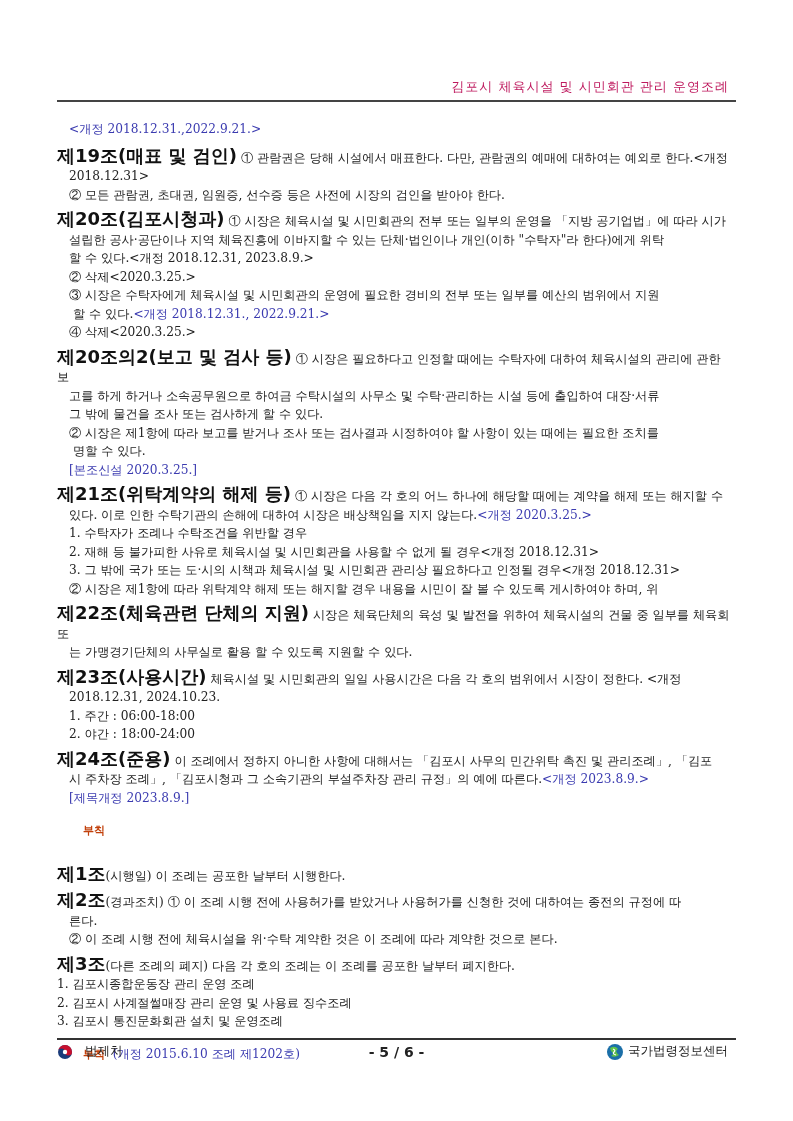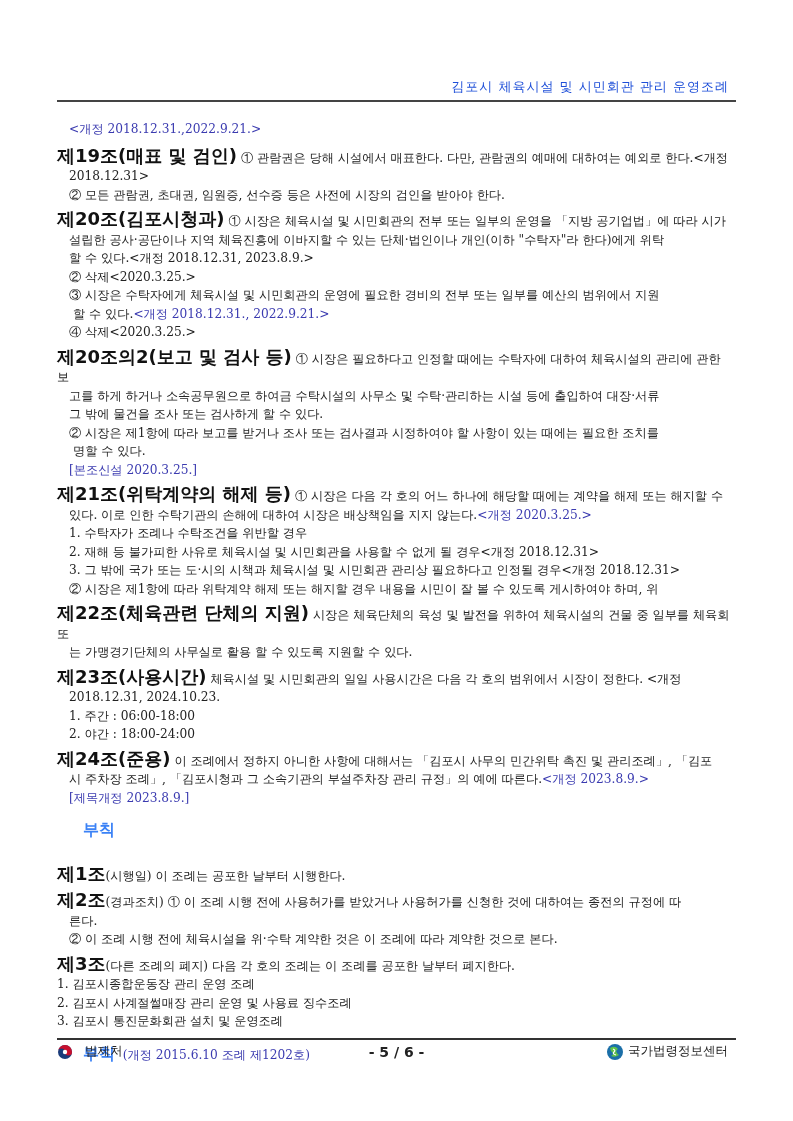--- a/index.html
+++ b/index.html
@@ -1,28 +1,28 @@
 <!DOCTYPE html>
 <html><head>
 <meta charset="utf-8">
 <style>
   html, body { margin:0; padding:0; background:#ffffff; }
   body { width:793px; height:1121px; position:relative; overflow:hidden;
          font-family:"DejaVu Serif", "Liberation Serif", serif; color:#222; }
-  .header-title { position:absolute; right:64px; top:78px; font-size:13px; letter-spacing:1px; color:#1d4ed8; }
+  .header-title { position:absolute; right:64px; top:78px; font-size:13px; letter-spacing:1px; color:#be185d; }
   .header-rule { position:absolute; left:57px; right:57px; top:100px; height:2px; background:#444; }
   .content { position:absolute; left:57px; right:59px; top:120px; font-size:12.2px; line-height:18.5px; }
   .blue { color:#3b3bb0; }
   .art { margin-bottom:6px; }
   .art-head { font-family:"DejaVu Sans", "Liberation Sans", sans-serif; font-weight:bold; font-size:18px; color:#111; }
   .line { }
   .ind { padding-left:12px; }
   .ind2 { padding-left:16px; }
   .noind { padding-left:0; }
-  .buchik { font-family:"DejaVu Sans", "Liberation Sans", sans-serif; font-weight:bold; font-size:16px; margin-left:26px; color:#3b82f6; }
+  .buchik { font-family:"DejaVu Sans", "Liberation Sans", sans-serif; font-weight:bold; font-size:11px; margin-left:26px; color:#c2410c; }
   .spacer-s { height:8px; }
   .spacer-l { height:24px; }
   .footer-rule { position:absolute; left:57px; right:57px; top:1038px; height:2px; background:#333; }
   .footer { position:absolute; left:57px; right:57px; top:1043px; height:22px; font-size:12.5px; }
   .footer-left { position:absolute; left:0; top:0; display:flex; align-items:center; gap:12px; }
   .footer-center { position:absolute; left:0; right:0; text-align:center; top:1px; font-family:"DejaVu Sans", "Liberation Sans", sans-serif; font-weight:bold; font-size:14px; }
   .footer-right { position:absolute; right:8px; top:0; display:flex; align-items:flex-start; gap:6px; }
   .icon { display:inline-block; width:16px; height:16px; }
 </style>
 </head>

